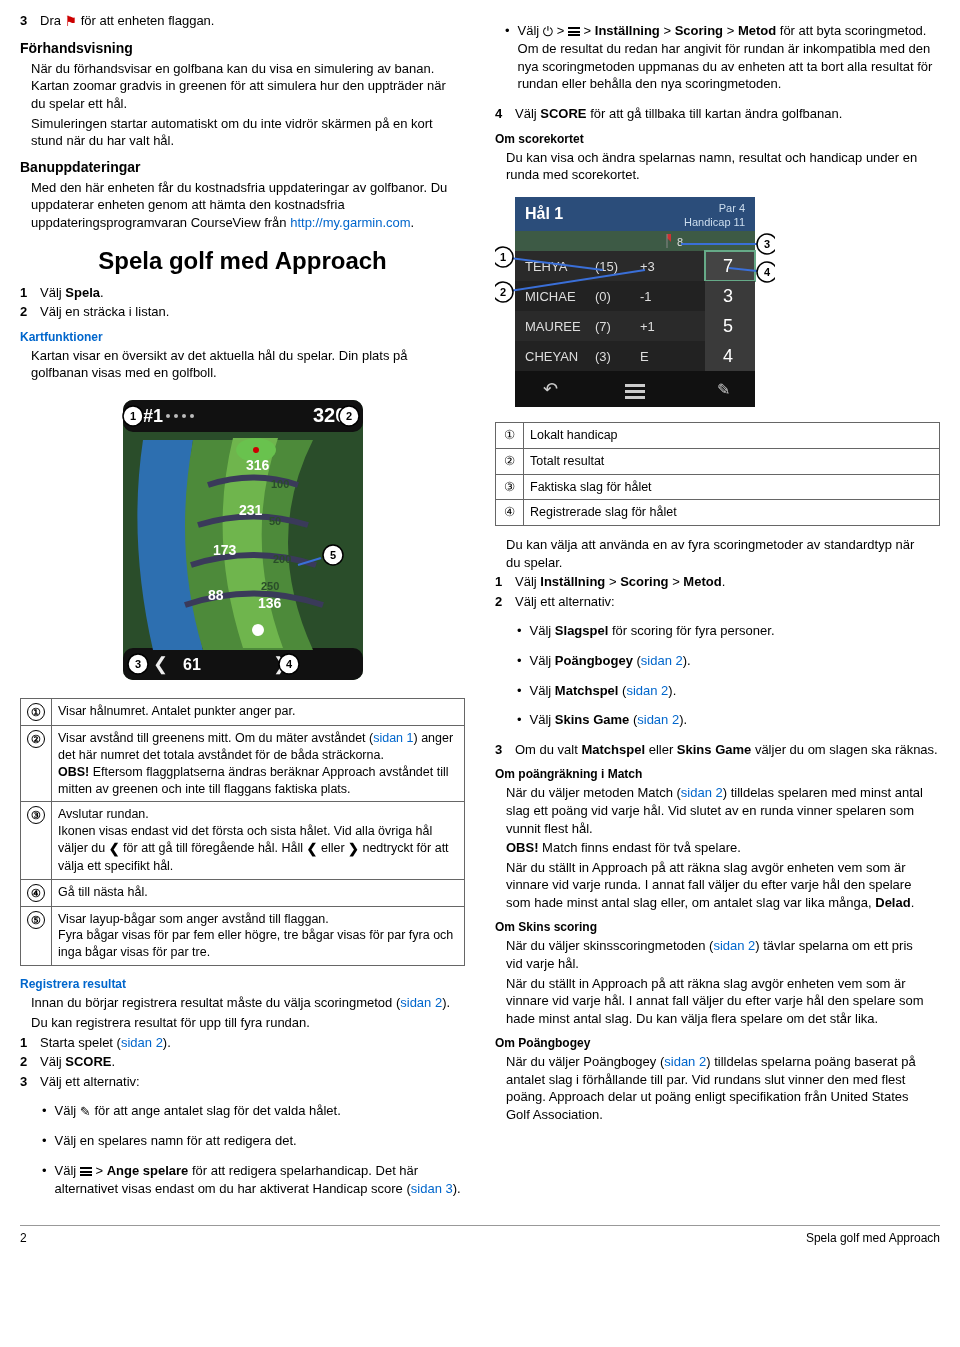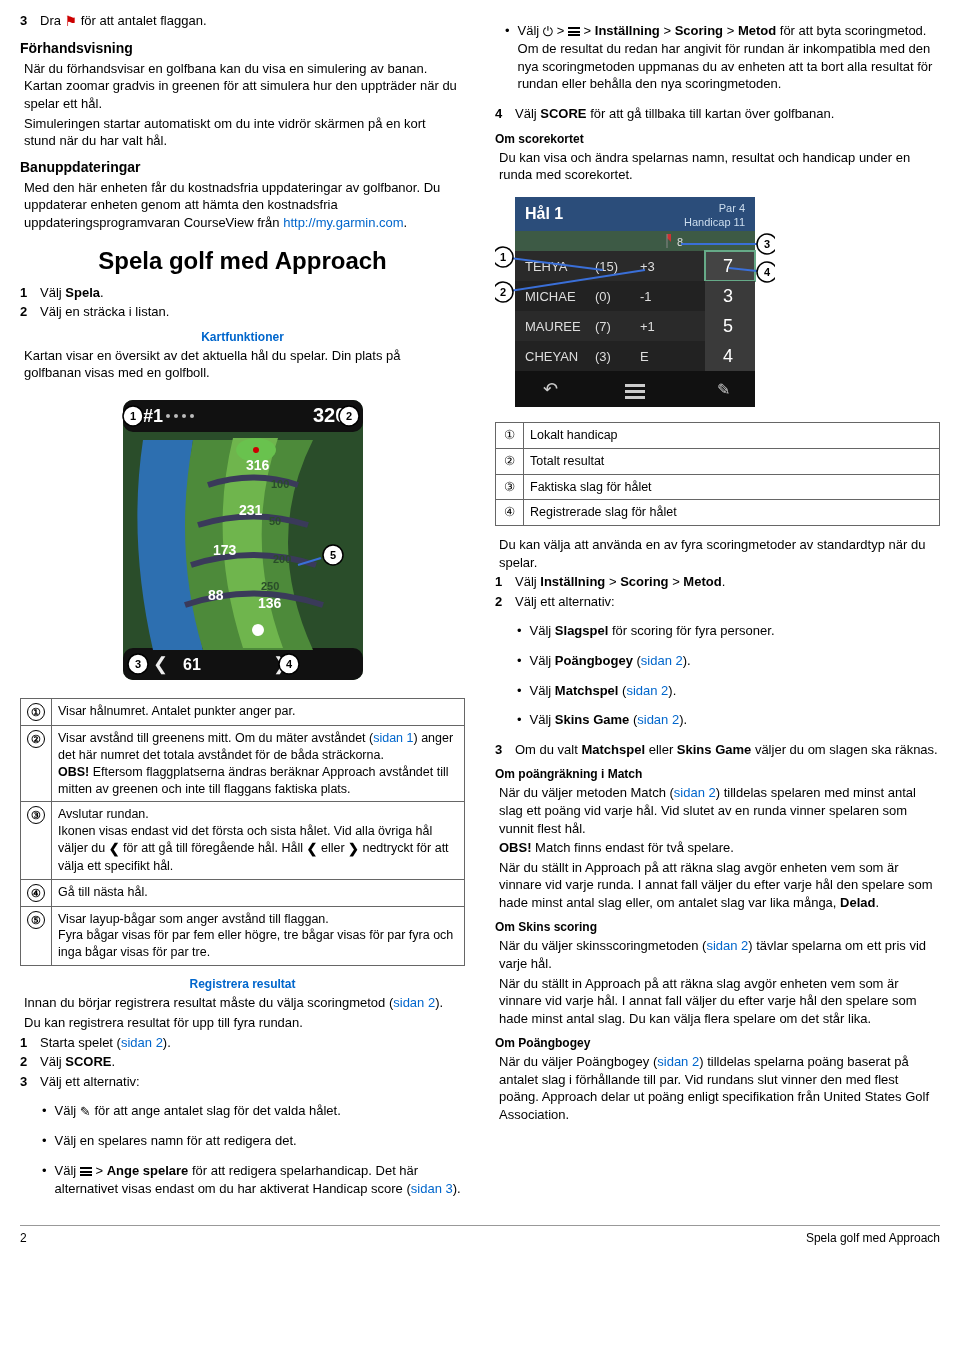--- a/index.html
+++ b/index.html
@@ -10,22 +10,22 @@
     color: #000;
     background: #fff;
     width: 960px;
     padding: 10px 20px 8px 20px;
   }
   .columns { display: flex; gap: 30px; }
   .col { flex: 1; min-width: 0; }
   h2 { font-size: 14px; font-weight: bold; margin: 8px 0 2px 0; color: #000; }
   h2.big { font-size: 24px; text-align: center; margin: 14px 0 6px 0; }
   h3 { font-size: 12px; font-weight: bold; margin: 8px 0 2px 0; color: #000; }
-  h3.blue { color: #0066cc; text-align: center; }
-  p { margin: 2px 4px; }
+  h3.blue { color: #0066cc; }
+  p { margin: 2px 11px; }
   .step { display: flex; gap: 6px; margin: 2px 0; }
   .step-num { font-weight: bold; min-width: 14px; }
   .step-body { flex: 1; }
   .bullet-list { margin: 2px 0 2px 22px; }
   .bullet-item { display: flex; gap: 8px; margin: 12px 0; }
   .bullet-item::before { content: "•"; }
   .bold { font-weight: bold; }
   .link { color: #0066cc; text-align: right; }
   .icon-inline { display: inline-block; vertical-align: middle; }
   .flag-icon { color: #c00; font-size: 14px; }
@@ -46,21 +46,21 @@
 </style>
 </head>
 <body>
 
 <div class="columns">
 
   <div class="col">
     <div class="step">
       <span class="step-num">3</span>
       <span class="step-body">
-        <span>Dra </span><span class="flag-icon icon-inline">⚑</span><span> för att antalet flaggan.</span>
+        <span>Dra </span><span class="flag-icon icon-inline">⚑</span><span> för att enheten flaggan.</span>
       </span>
     </div>
 
     <h2>Förhandsvisning</h2>
     <p>När du förhandsvisar en golfbana kan du visa en simulering av banan. Kartan zoomar gradvis in greenen för att simulera hur den uppträder när du spelar ett hål.</p>
     <p>Simuleringen startar automatiskt om du inte vidrör skärmen på en kort stund när du har valt hål.</p>
 
     <h2>Banuppdateringar</h2>
     <p>
       <span>Med den här enheten får du kostnadsfria uppdateringar av golfbanor. Du uppdaterar enheten genom att hämta den kostnadsfria uppdateringsprogramvaran CourseView från </span><span class="link">http://my.garmin.com</span><span>.</span>
@@ -196,21 +196,21 @@
   <div class="col">
     <div class="bullet-list" style="margin-left:10px;">
       <div class="bullet-item">
           <span>
         <span>Välj </span><span class="power-icon icon-inline">⏻</span><span> &gt; </span><span class="menu-icon"><span></span><span></span><span></span></span><span> &gt; </span><span class="bold">Inställning</span><span> &gt; </span><span class="bold">Scoring</span><span> &gt; </span><span class="bold">Metod</span><span> för att byta scoringmetod. Om de resultat du redan har angivit för rundan är inkompatibla med den nya scoringmetoden uppmanas du av enheten att ta bort alla resultat för rundan eller behålla den nya scoringmetoden.</span>
       </span>
         </div>
     </div>
     <div class="step">
         <span class="step-num">4</span>
-        <span class="step-body"><span>Välj </span><span class="bold">SCORE</span><span> för att gå tillbaka till kartan över golfbanan.</span></span>
+        <span class="step-body"><span>Välj </span><span class="bold">SCORE</span><span> för att gå tillbaka till kartan ändra golfbanan.</span></span>
       </div>
 
     <h3>Om scorekortet</h3>
     <p>Du kan visa och ändra spelarnas namn, resultat och handicap under en runda med scorekortet.</p>
 
     <div class="score-wrap">
       <svg class="score-svg" viewBox="0 0 280 220">
         <rect x="20" y="5" width="240" height="210" rx="8" fill="#1a1a1a"></rect>
         <rect x="20" y="5" width="240" height="34" fill="#2b4d7a"></rect>
         <text x="30" y="27" fill="#fff" font-size="16" font-weight="bold">Hål 1</text>

